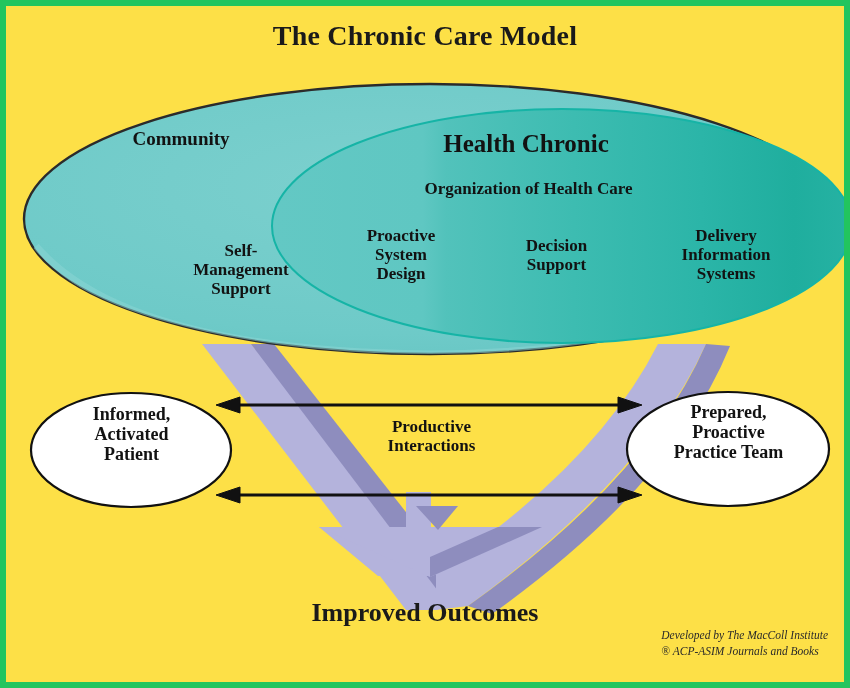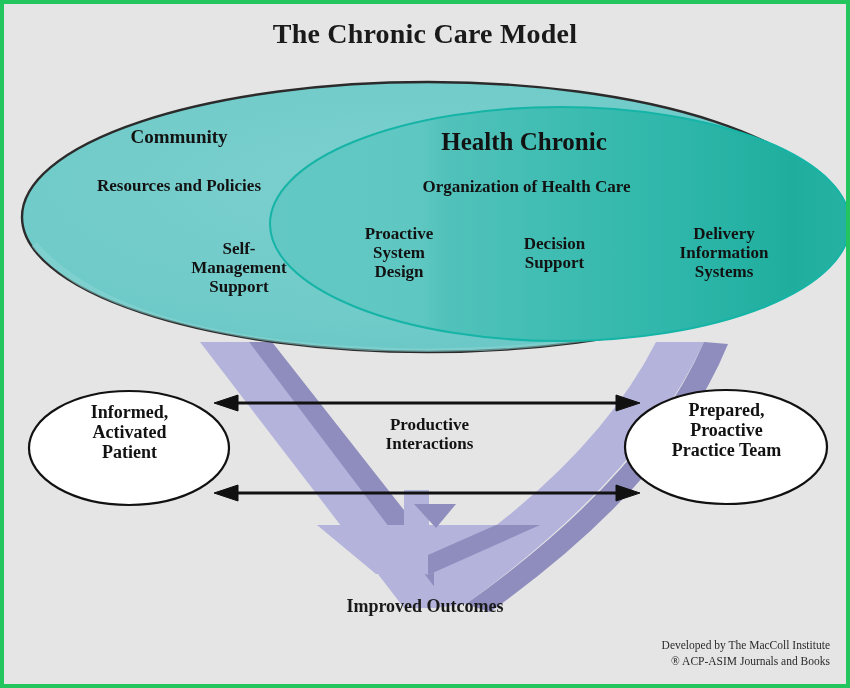--- a/index.html
+++ b/index.html
@@ -4,23 +4,23 @@
 <style>
   html, body {
     margin: 0;
     padding: 0;
     background: #ffffff;
   }
   #page {
     position: relative;
     width: 850px;
     height: 688px;
-    background: #e5e5e5;
+    background: #fde047;
     box-sizing: border-box;
-    border: 4px solid #22c55e;
+    border: 6px solid #22c55e;
     overflow: hidden;
     font-family: "Liberation Serif", "DejaVu Serif", serif;
   }
   .abs { position: absolute; }
 
   
   #title {
     left: 0; right: 0; top: 14px;
     text-align: center;
     font-size: 28px;
@@ -55,32 +55,32 @@
   #decision-support  { left: 488px; top: 230px; width: 125px; font-size: 17px; }
   #clinical-info     { left: 640px; top: 220px; width: 160px; font-size: 17px; }
 
   #patient-label     { left: 38px; top: 398px; width: 175px; font-size: 18px; }
   #team-label        { left: 625px; top: 396px; width: 195px; font-size: 18px; }
   #productive-label  { left: 318px; top: 411px; width: 215px; font-size: 17px; }
 
   #improved-outcomes {
     left: 0; right: 0; top: 592px;
     text-align: center;
-    font-size: 18px;
+    font-size: 26px;
     font-weight: bold;
     color: #1a1a1a;
   }
 
   #credits {
-    right: 16px; bottom: 14px;
-    text-align: right;
+    right: 16px; bottom: 22px;
     font-size: 11.5px;
     font-weight: normal;
     color: #2a2a2a;
     line-height: 1.45;
+    font-style: italic;
   }
   #credits div { white-space: nowrap; }
 </style>
 </head>
 <body>
 
 <div id="page">
 
   <div class="abs" id="title">The Chronic Care Model</div>
 
@@ -146,21 +146,20 @@
       <polygon points="210,399 234,391 234,407"></polygon>
       <polygon points="636,399 612,391 612,407"></polygon>
 
       <line x1="220" y1="489" x2="626" y2="489" stroke-width="3"></line>
       <polygon points="210,489 234,481 234,497"></polygon>
       <polygon points="636,489 612,481 612,497"></polygon>
     </g>
   </svg>
 
   <div class="lbl" id="community-heading">Community</div>
-  <div class="lbl" id="community-sub">Resources and Policies</div>
   <div class="lbl" id="self-management">Self-
 Management
 Support</div>
 
   <div class="lbl" id="health-heading">Health Chronic</div>
   <div class="lbl" id="health-sub">Organization of Health Care</div>
   <div class="lbl" id="delivery-system">Proactive
 System
 Design</div>
   <div class="lbl" id="decision-support">Decision

